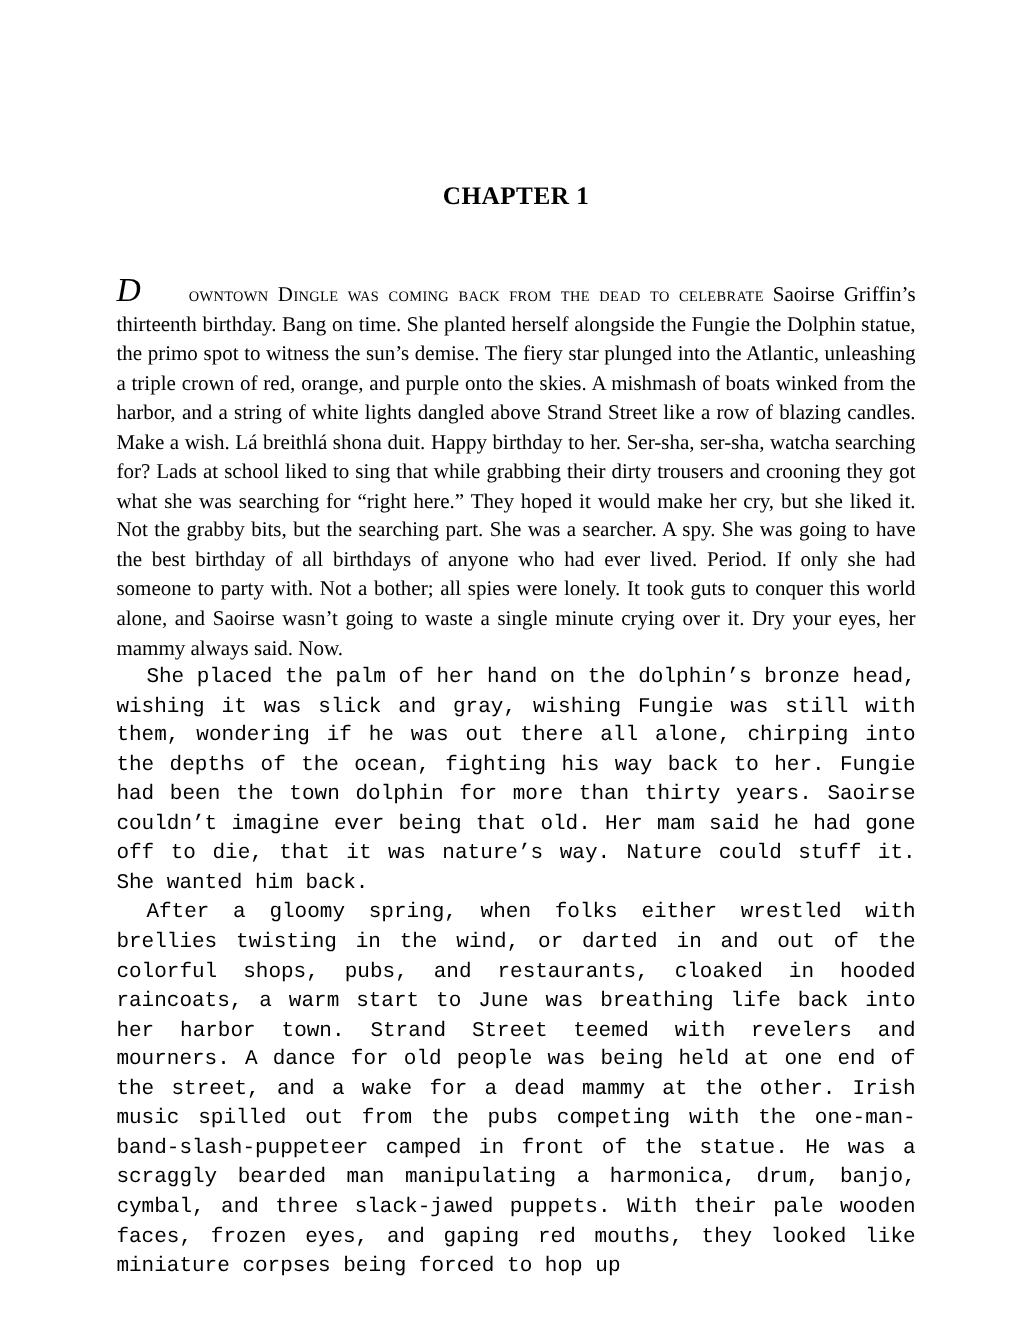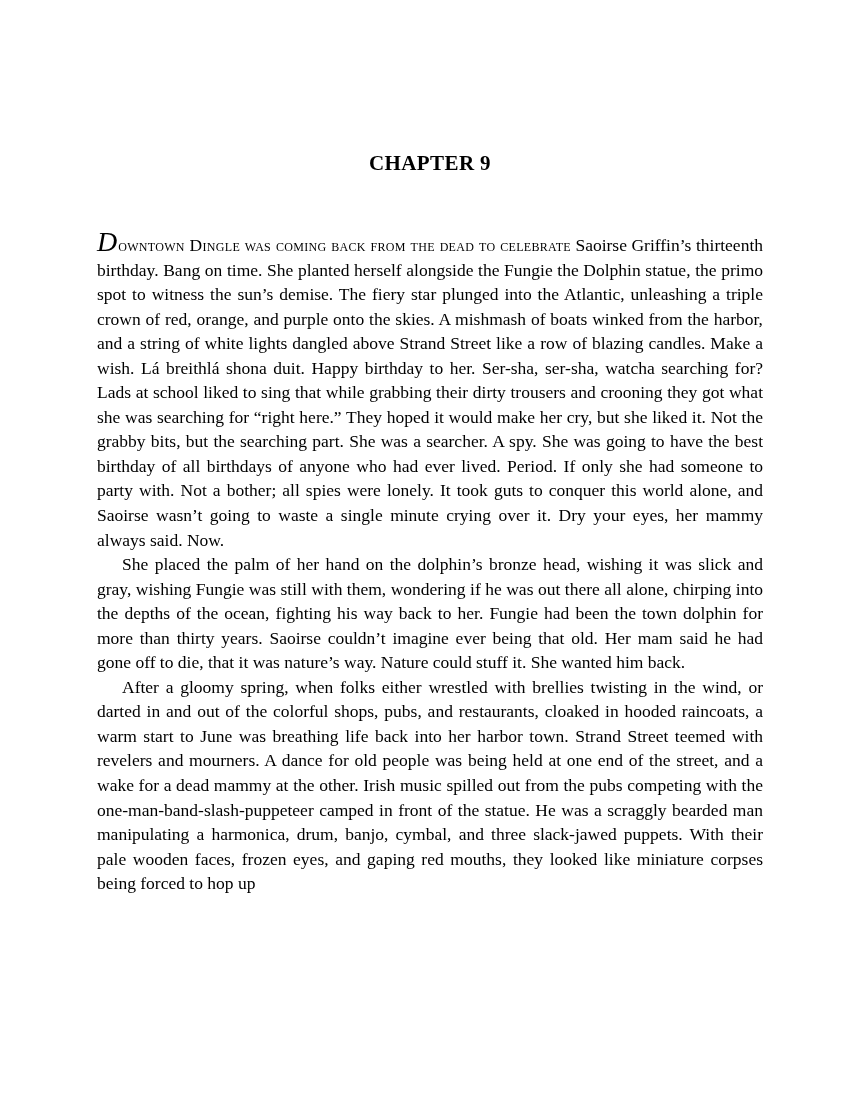--- a/index.html
+++ b/index.html
@@ -27,39 +27,40 @@
     line-height: 26px;
     margin-bottom: 57px;
     font-family: "Liberation Serif", serif;
   }
   .text-column p.para {
     font-size: 17.5px;
     line-height: 24.55px;
     text-align: justify;
     color: #000000;
   }
-  .text-column p.para.indent { text-indent: 25px; }
+  .text-column p.para.indent { text-indent: 25px; font-family: Liberation Mono, monospace; }
   .seg-n { font-style: normal; }
   .seg-i { }
   .seg-smallcaps {
     font-variant: small-caps;
     letter-spacing: 0.3px;
+    margin-left: 39px;
   }
   .seg-dropcap {
     font-size: 28px;
     font-style: italic;
     line-height: 0;
     letter-spacing: 1px;
   }
 </style>
 </head>
 <body>
 
 <div class="page">
   <div class="content">
-    <div class="chapter-title">CHAPTER 9</div>
+    <div class="chapter-title">CHAPTER 1</div>
     <div class="text-column">
         <p class="para"><span class="seg-dropcap">D</span><span class="seg-smallcaps">owntown Dingle was coming back from the dead to celebrate</span><span class="seg-n"> Saoirse Griffin’s thirteenth birthday. Bang on time. She planted herself alongside the Fungie the Dolphin statue, </span><span class="seg-i">the</span><span class="seg-n"> primo spot to witness the sun’s demise. The fiery star plunged into the Atlantic, unleashing a triple crown of red, orange, and purple onto the skies. A mishmash of boats winked from the harbor, and a string of white lights dangled above Strand Street like a row of blazing candles. Make a wish. </span><span class="seg-i">Lá breithlá shona duit. Happy birthday</span><span class="seg-n"> to her. </span><span class="seg-i">Ser-sha, ser-sha, watcha searching for?</span><span class="seg-n"> Lads at school liked to sing that while grabbing their dirty trousers and crooning they got what she was searching for “right here.” They hoped it would make her cry, but she liked it. Not the grabby bits, but the searching part. She </span><span class="seg-i">was</span><span class="seg-n"> a searcher. A spy. She was going to have the best birthday of all birthdays of anyone who had ever lived. </span><span class="seg-i">Period.</span><span class="seg-n"> If only she had someone to party with. Not a bother; all spies were lonely. It took guts to conquer this world alone, and Saoirse wasn’t going to waste a single minute crying over it. </span><span class="seg-i">Dry your eyes,</span><span class="seg-n"> her mammy always said. </span><span class="seg-i">Now</span><span class="seg-n">.</span></p>
         <p class="para indent"><span class="seg-n">She placed the palm of her hand on the dolphin’s bronze head, wishing it was slick and gray, wishing Fungie was still with them, wondering if he was out there all alone, chirping into the depths of the ocean, fighting his way back to her. Fungie had been the town dolphin for more than thirty years. Saoirse couldn’t imagine ever being that old. Her mam said he had gone off to die, that it was nature’s way. Nature could stuff it. She wanted him back.</span></p>
         <p class="para indent"><span class="seg-n">After a gloomy spring, when folks either wrestled with brellies twisting in the wind, or darted in and out of the colorful shops, pubs, and restaurants, cloaked in hooded raincoats, a warm start to June was breathing life back into her harbor town. Strand Street teemed with revelers and mourners. A dance for old people was being held at one end of the street, and a wake for a dead mammy at the other. Irish music spilled out from the pubs competing with the one-man-band-slash-puppeteer camped in front of the statue. He was a scraggly bearded man manipulating a harmonica, drum, banjo, cymbal, and three slack-jawed puppets. With their pale wooden faces, frozen eyes, and gaping red mouths, they looked like miniature corpses being forced to hop up</span></p>
       </div>
   </div>
 </div>
 
 </body></html>

